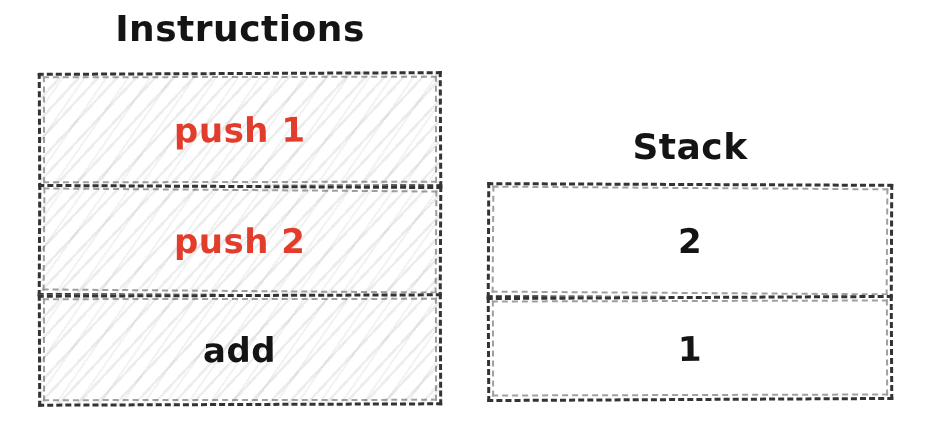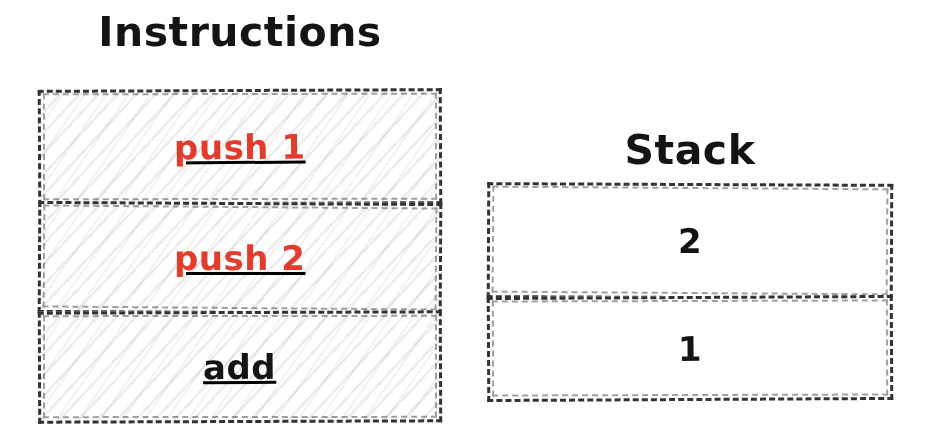--- a/index.html
+++ b/index.html
@@ -18,30 +18,30 @@
   .panel { position: absolute; top: 0; }
   .panel-instructions { left: 38px; width: 404px; }
   .panel-stack { left: 487px; width: 406px; }
 
   .title {
     position: absolute;
     left: 0;
     width: 100%;
     margin: 0;
     text-align: center;
-    font-size: 41px;
+    font-size: 36px;
     font-weight: 600;
     letter-spacing: 0.5px;
     color: #141414;
   }
   .panel-instructions .title { top: 8px; }
   .panel-stack .title { top: 126px; }
 
   .rows { position: absolute; left: 0; right: 0; }
-  .panel-instructions .rows { top: 89px; text-decoration: underline; }
+  .panel-instructions .rows { top: 72px; }
   .panel-stack .rows { top: 183px; }
 
   .cell {
     position: relative;
     box-sizing: border-box;
     border: 3px dashed #333333;
     background-color: #ffffff;
     display: flex;
     align-items: center;
     justify-content: center;

